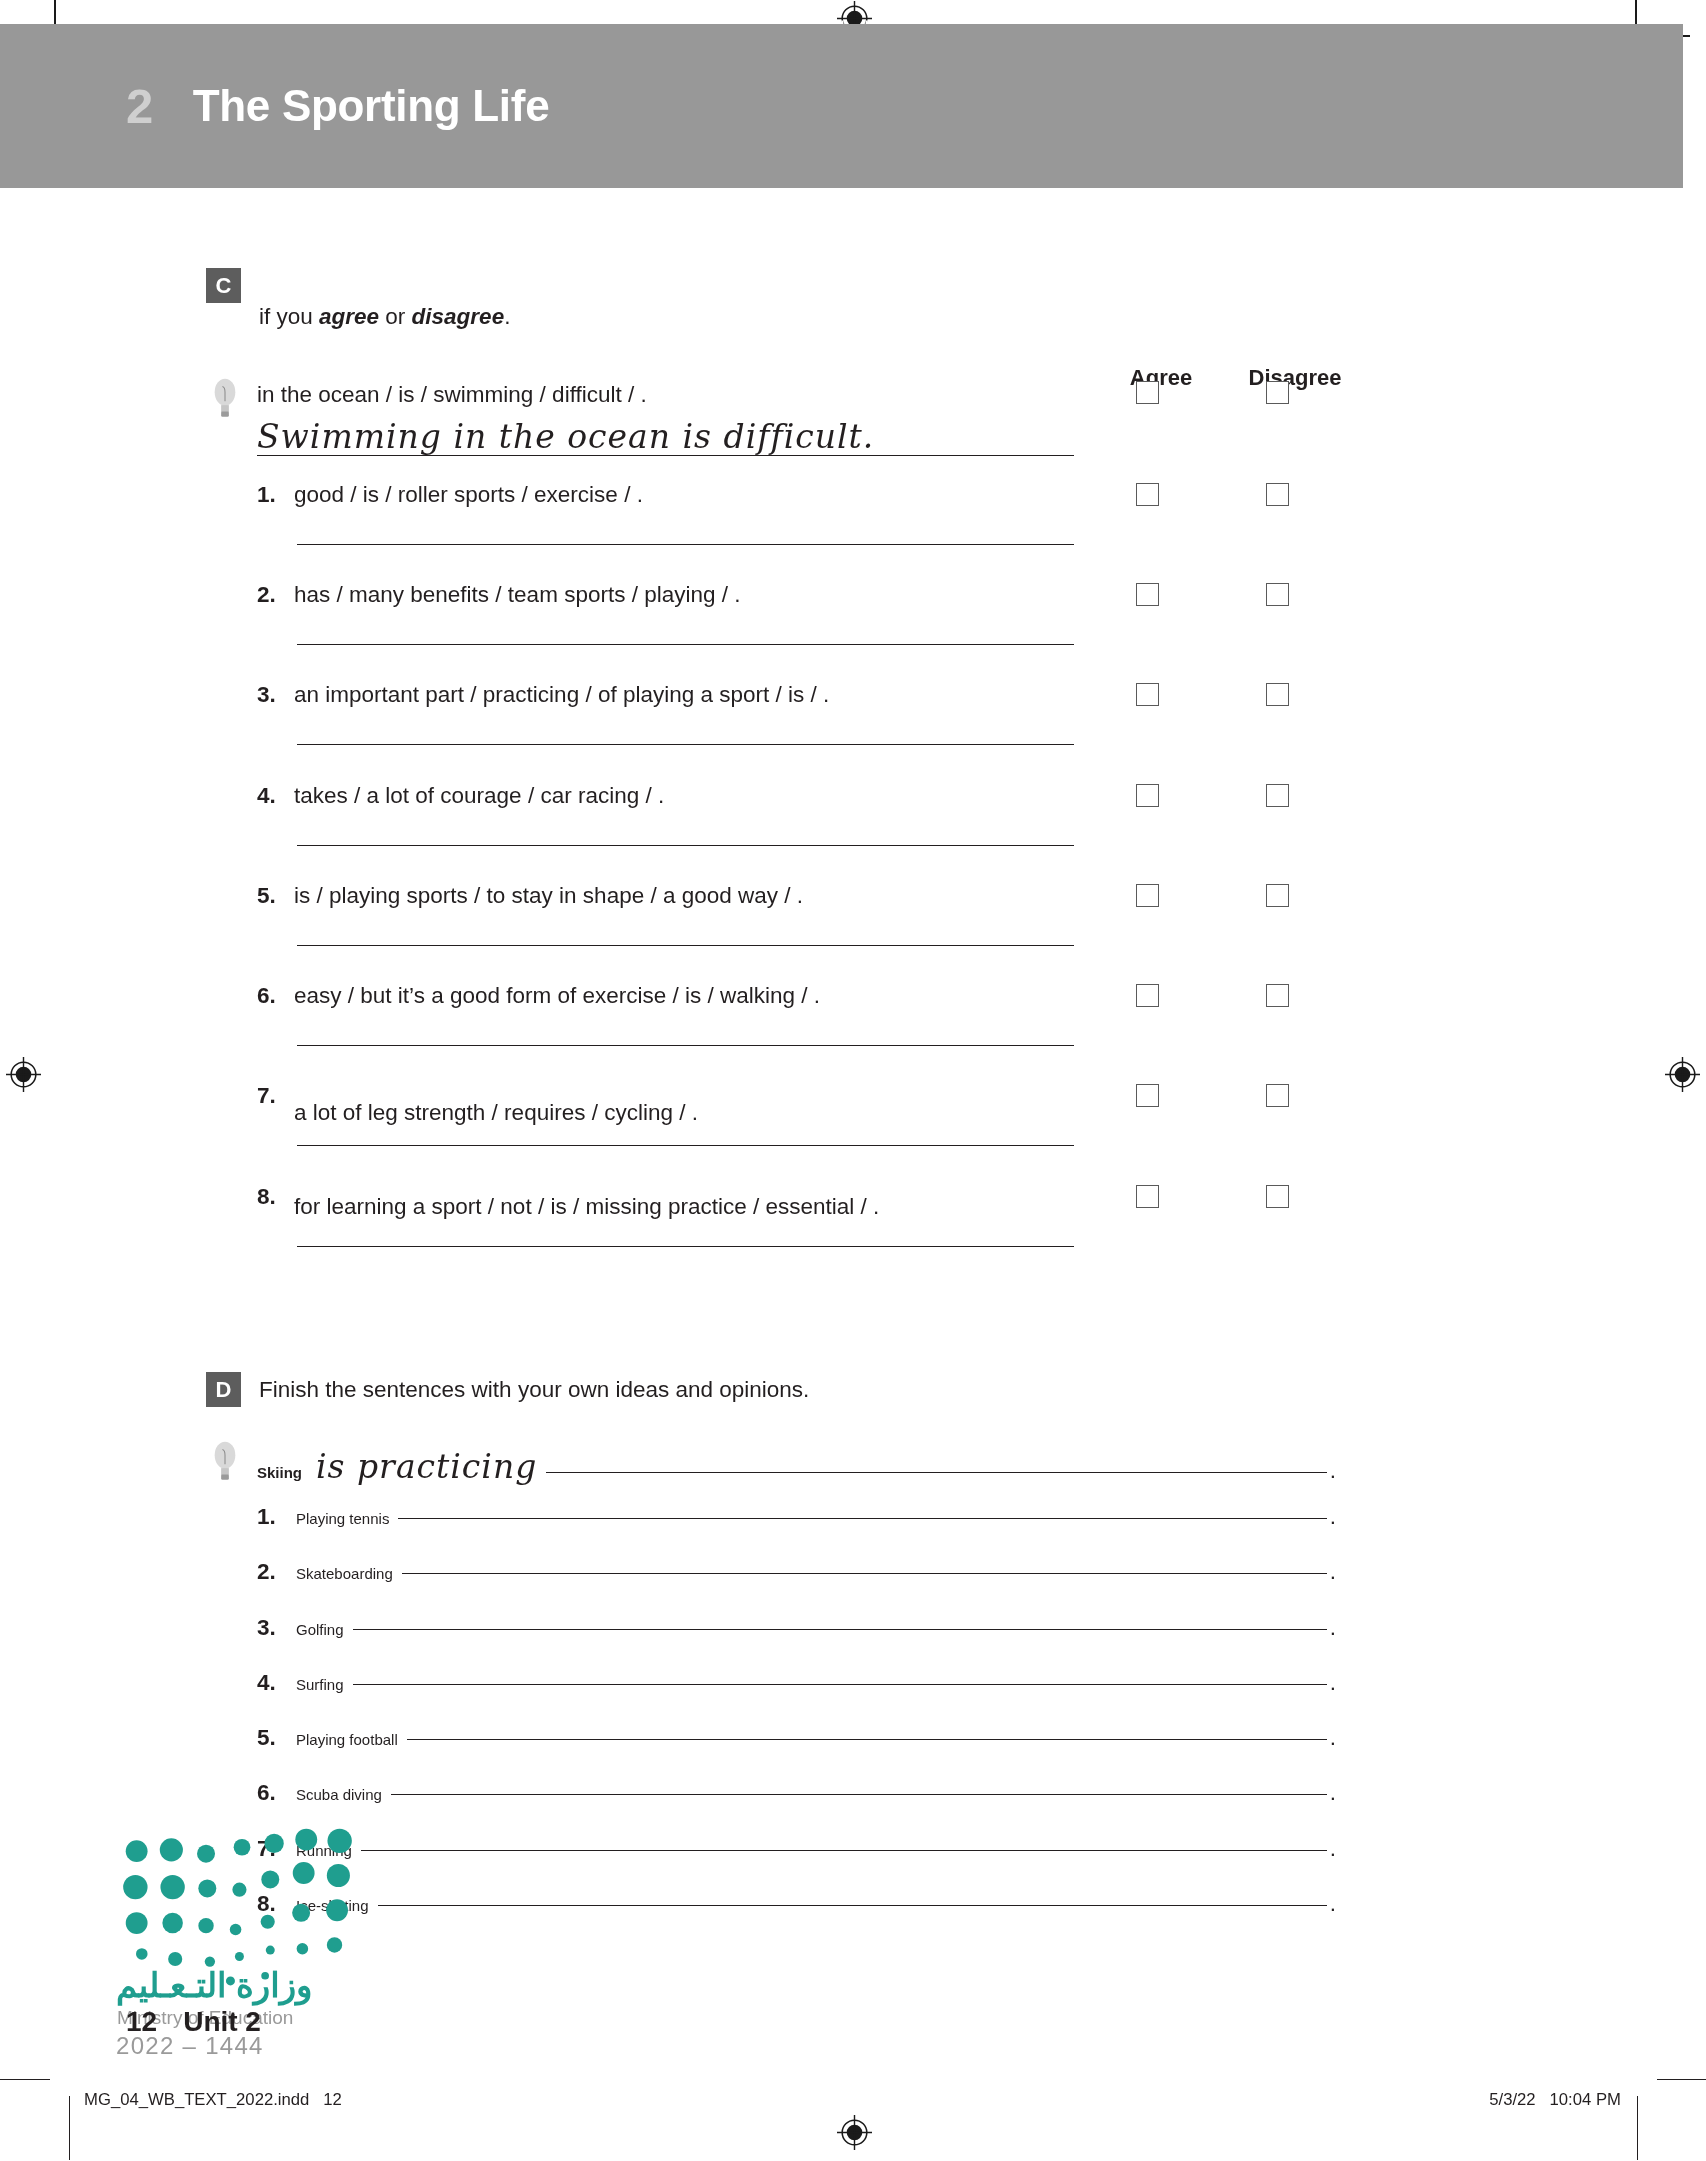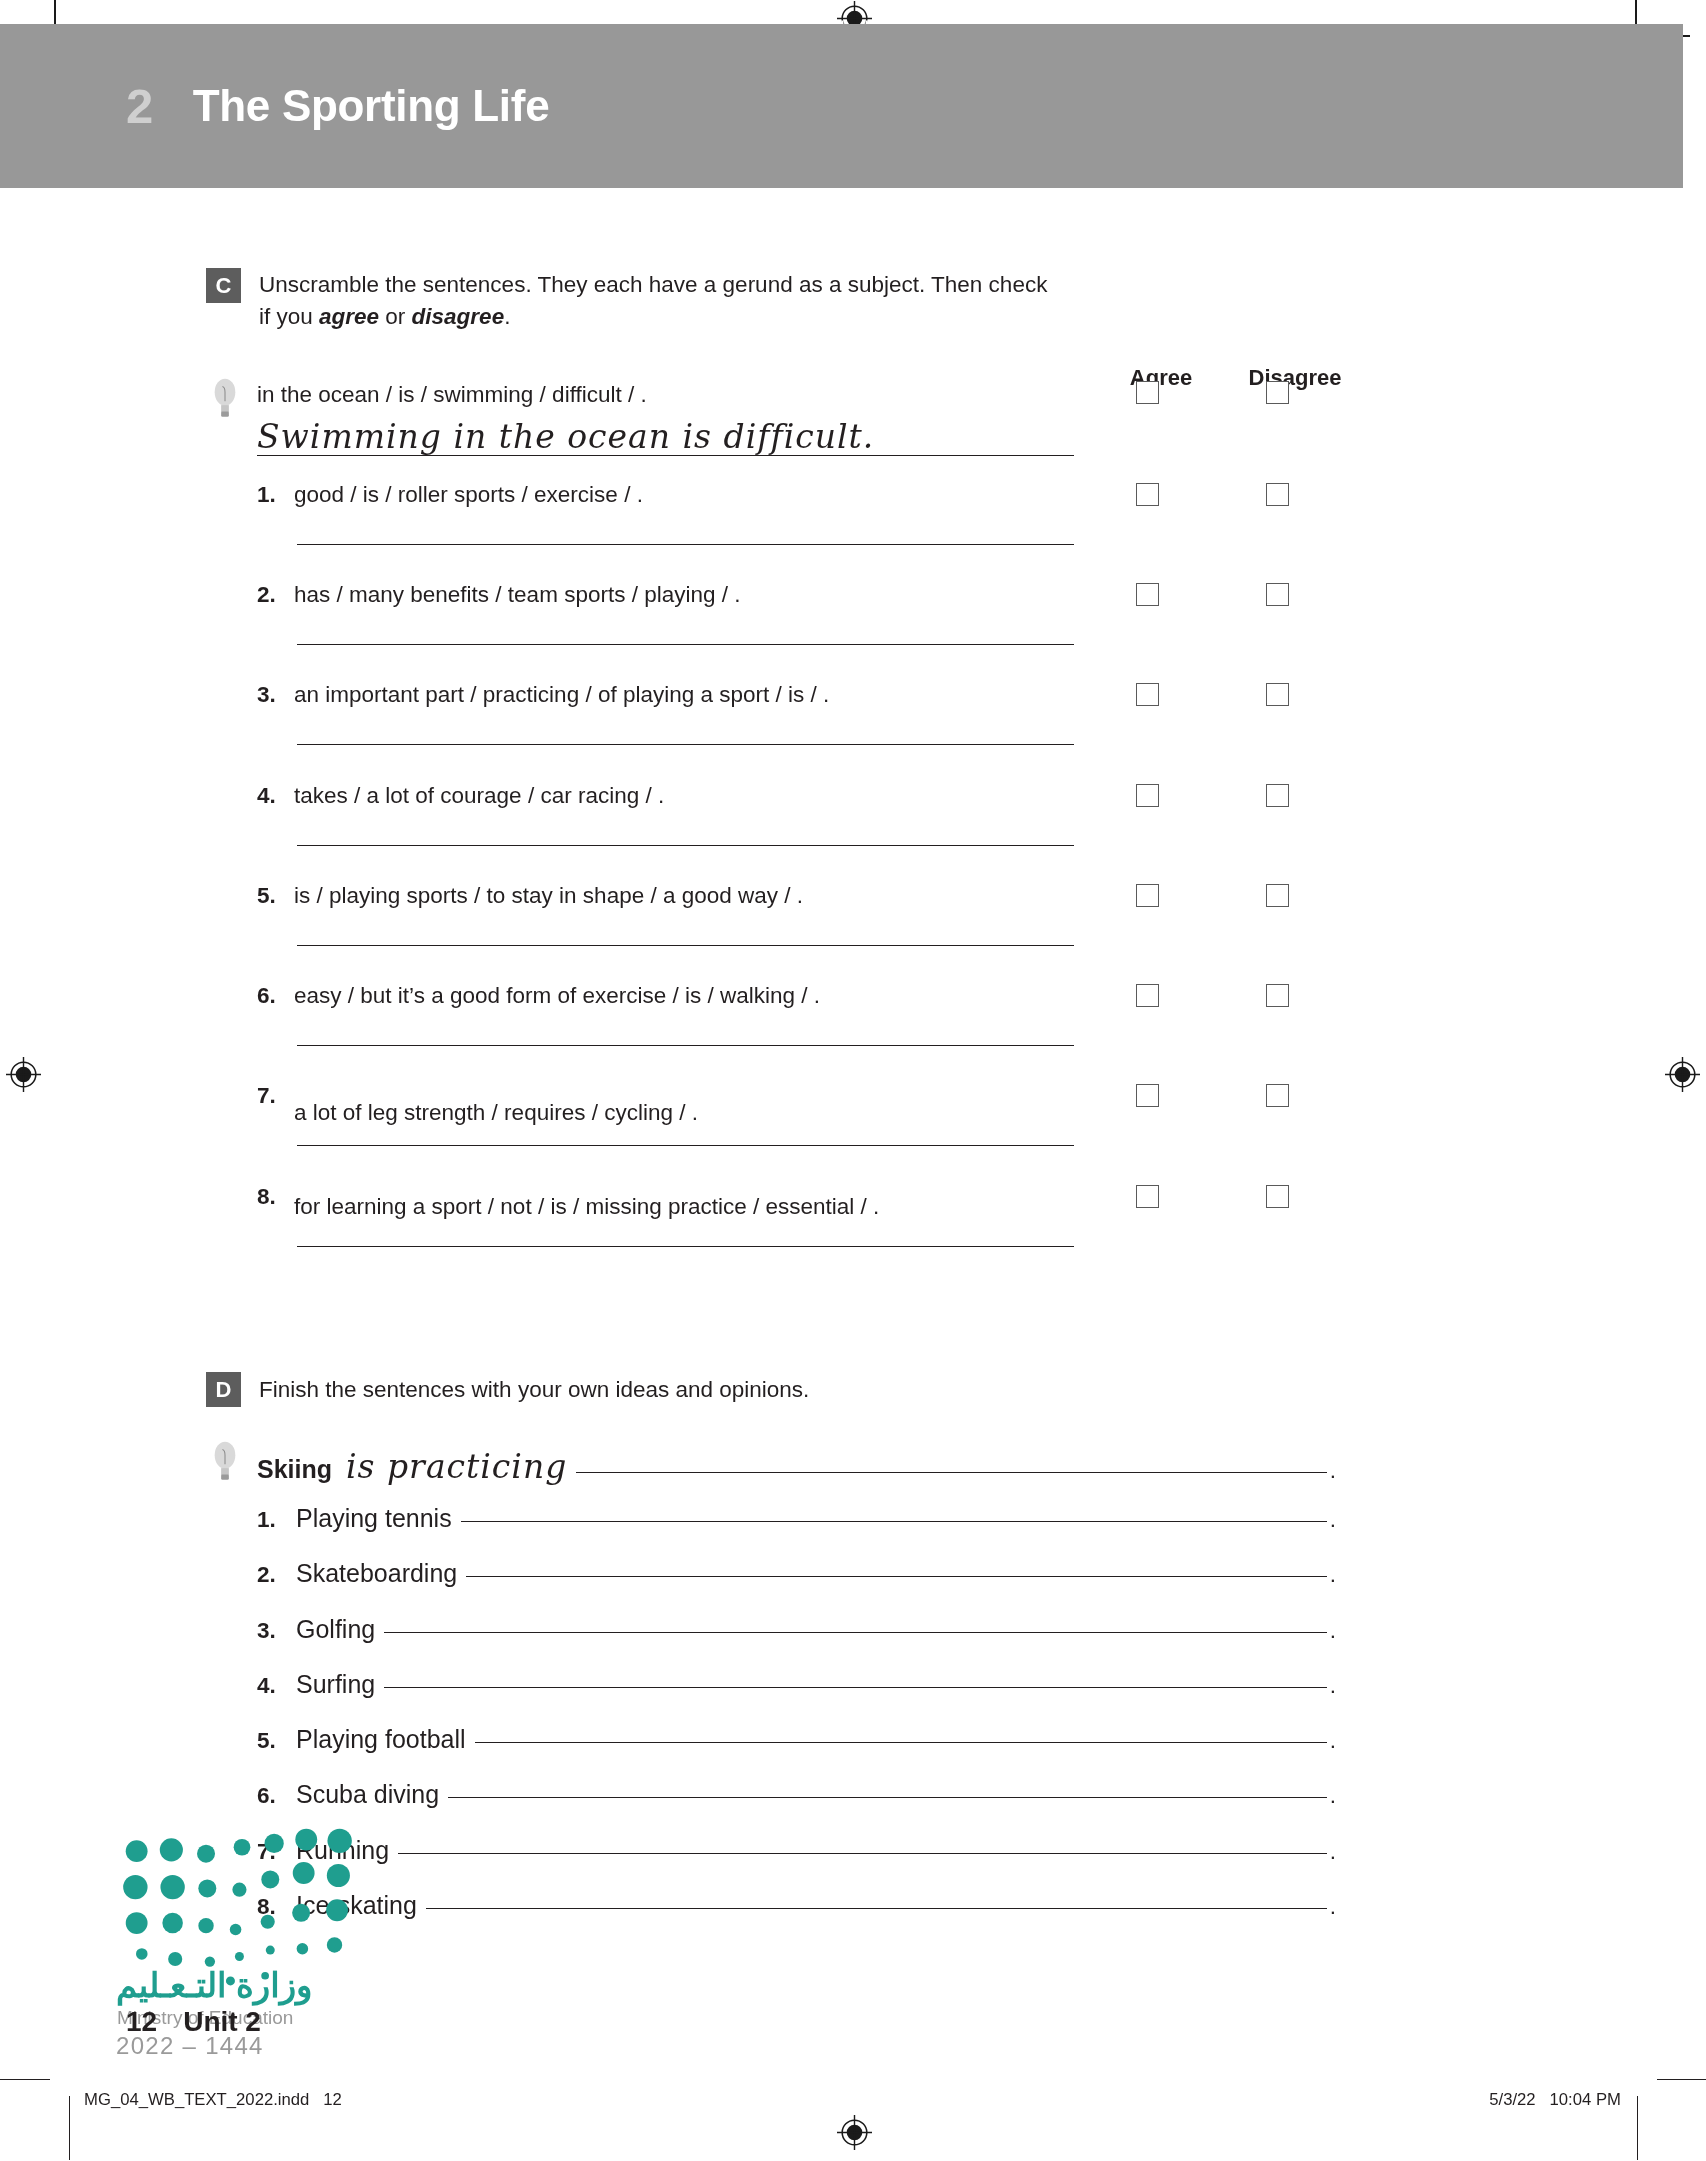--- a/index.html
+++ b/index.html
@@ -127,21 +127,21 @@
     border:1.3px solid #5a5a5a;
     background:#fff;
   }
 
   
   .d-line {
     display:flex;
     align-items:baseline;
     white-space:nowrap;
   }
-  .d-label { font-size:25px; color:#231f20; }
+  .d-label { font-size:15px; color:#231f20; }
   .d-label.bold { font-weight:700; }
   .d-fill {
     flex:1 1 auto;
     border-bottom:1.6px solid #231f20;
     margin:0 0 0 9px;
     position:relative;
     top:-5.1px;
   }
   .d-period { font-size:22.5px; color:#231f20; margin-left:2.6px; }
 
@@ -255,21 +255,21 @@
   <div class="header-title">The Sporting Life</div>
 </div>
 
 <div class="page">
 
   <section class="exercise" style="position:relative; padding-top:80px;">
 
     <div class="instr-row" style="margin-left:206px;">
       <div class="badge">C</div>
       <div class="instr-text">
-        <span>Unscramble the sentences. They each have a gerund as a subject. Then check</span><br>
+        <br>
         <span>if you </span><b>agree</b><span> or </span><b>disagree</b><span>.</span>
       </div>
     </div>
 
     <div class="col-head" style="left:1103px; top:177px; width:116px;">Agree</div>
     <div class="col-head" style="left:1221px; top:177px; width:148px;">Disagree</div>
 
     <div class="ex-item" style="margin-top:46px; position:relative; height:84px;">
       <div style="position:absolute; left:212px; top:0; width:26px; height:40px;">
         <svg class="bulb" viewBox="0 0 40 62">

